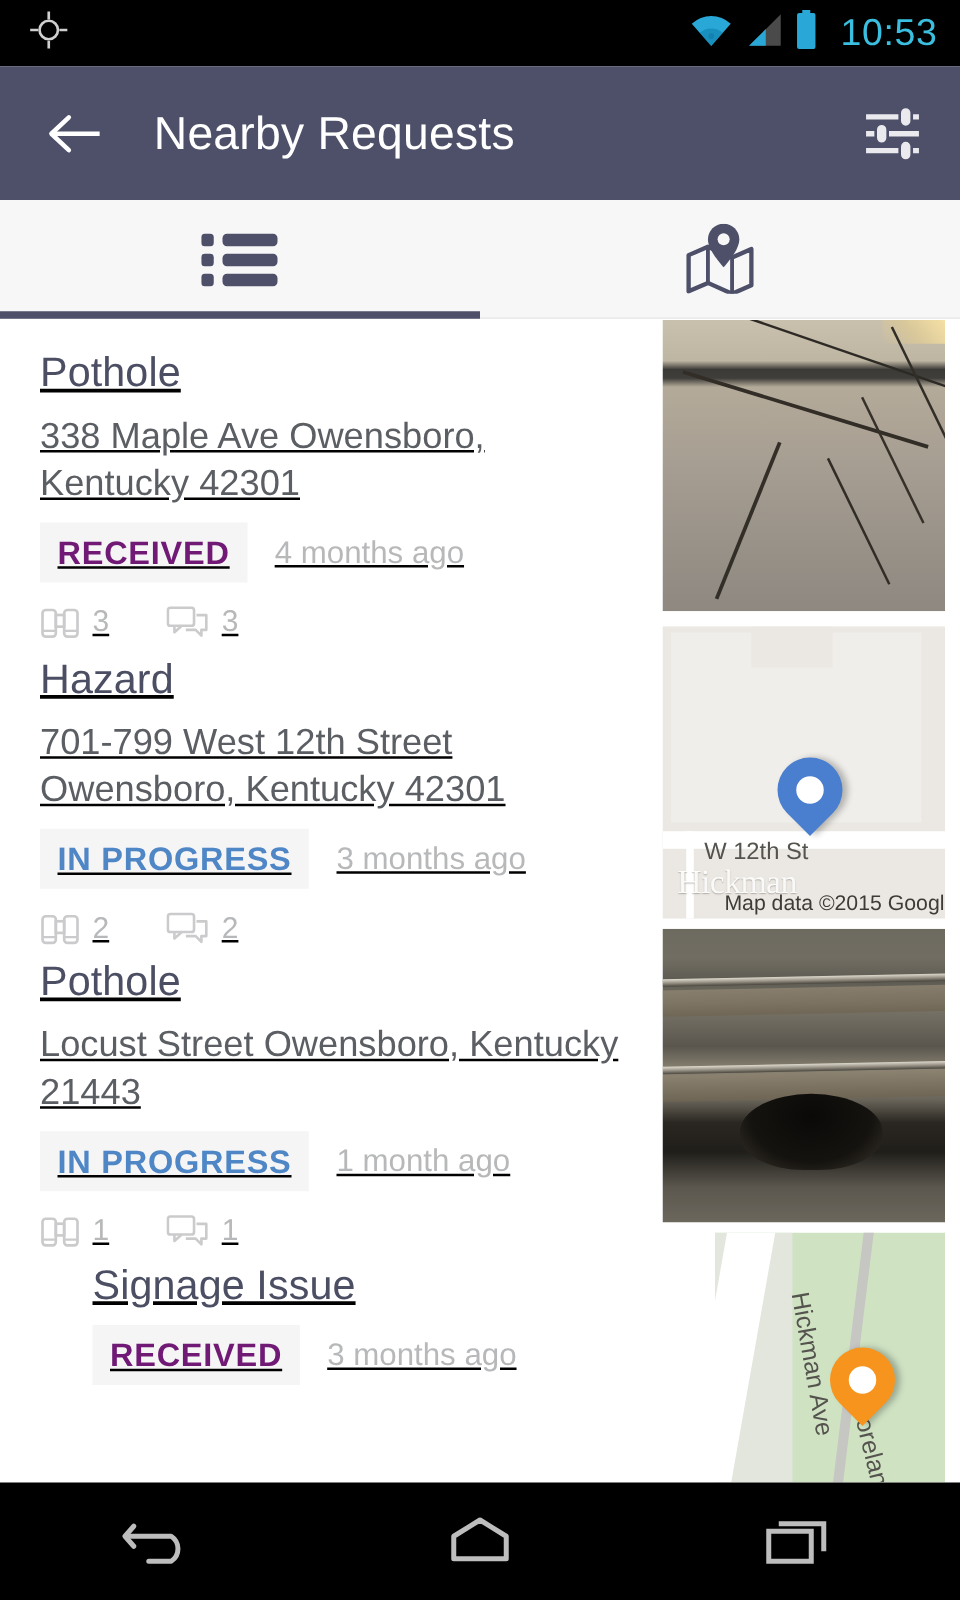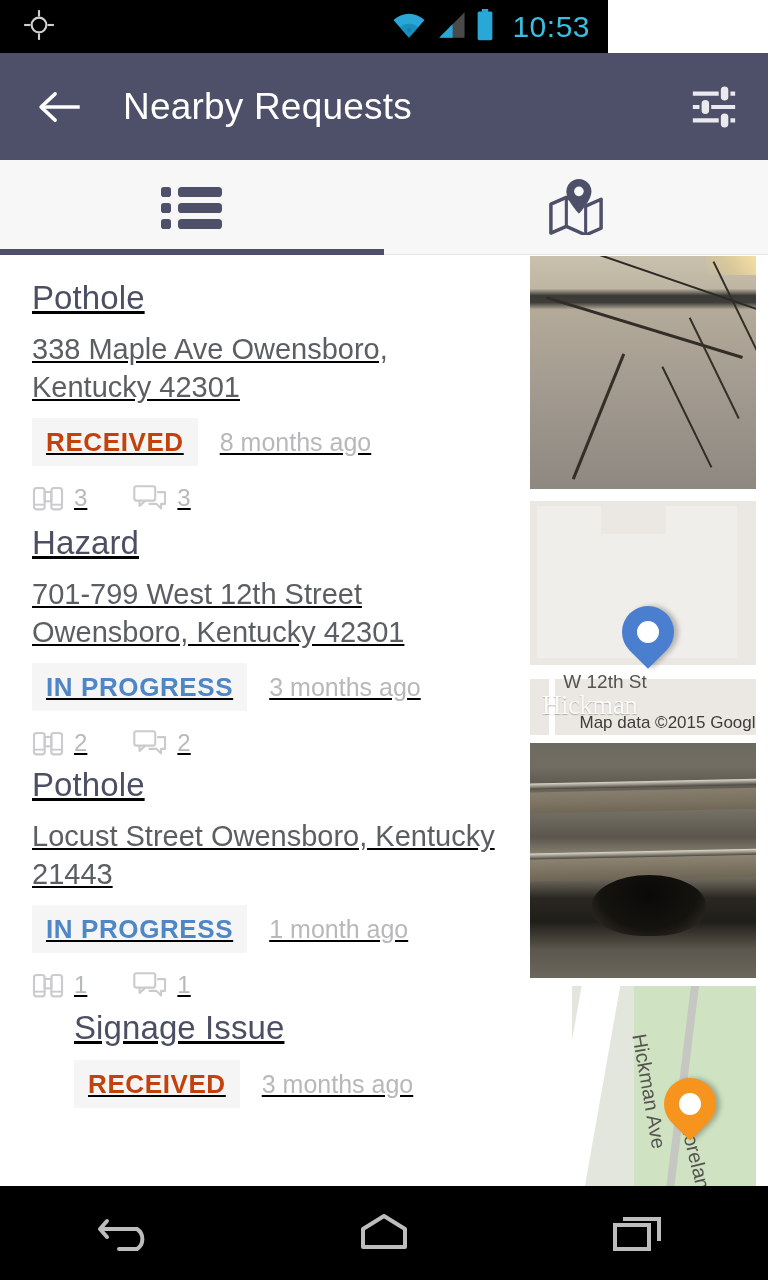--- a/index.html
+++ b/index.html
@@ -19,21 +19,21 @@
     width: 768px;
     height: 1280px;
     background: #ffffff;
     overflow: hidden;
   }
 
   
   .status-bar {
     position: absolute;
     top: 0; left: 0;
-    width: 608px;
+    width: 768px;
     height: 53px;
     background: #000000;
     display: flex;
     align-items: center;
     box-sizing: border-box;
     padding: 0 18px 0 22px;
   }
   .status-left { display: flex; align-items: center; flex: 0 0 auto; }
   .status-spacer { flex: 1 1 auto; }
   .status-right { display: flex; align-items: center; gap: 9px; }
@@ -150,21 +150,21 @@
   }
   .status-badge {
     background: #f5f5f6;
     padding: 9px 14px 9px 14px;
     font-size: 26px;
     font-weight: bold;
     letter-spacing: 0.6px;
     line-height: 30px;
     display: inline-block;
   }
-  .status-badge.received { color: #c2410c; }
+  .status-badge.received { color: #701a75; }
   .status-badge.in-progress { color: #4f86c6; }
   .row-age {
     color: #b7b8ba;
     font-size: 25px;
     margin-left: 22px;
   }
   .row-stats {
     display: flex;
     align-items: center;
     padding-top: 12px;
@@ -486,21 +486,21 @@
   </div>
 
   <div class="list">
 
     <div class="request-row" style="height:245px;">
       <div class="row-body">
         <div class="row-title">Pothole</div>
         <div class="row-address">338  Maple Ave Owensboro, Kentucky 42301</div>
         <div class="row-meta">
           <span class="status-badge received">RECEIVED</span>
-          <span class="row-age">8 months ago</span>
+          <span class="row-age">4 months ago</span>
         </div>
         <div class="row-stats">
           <span class="stat">
             <svg width="32" height="28" viewBox="0 0 24 21">
               <rect x="1.5" y="3" width="8" height="16" rx="2" fill="none" stroke="#cbcbcd" stroke-width="1.6"></rect>
               <rect x="14.5" y="3" width="8" height="16" rx="2" fill="none" stroke="#cbcbcd" stroke-width="1.6"></rect>
               <rect x="9.5" y="6" width="5" height="7" fill="none" stroke="#cbcbcd" stroke-width="1.6"></rect>
               <line x1="1.5" y1="15.5" x2="9.5" y2="15.5" stroke="#cbcbcd" stroke-width="1.4"></line>
               <line x1="14.5" y1="15.5" x2="22.5" y2="15.5" stroke="#cbcbcd" stroke-width="1.4"></line>
             </svg>

